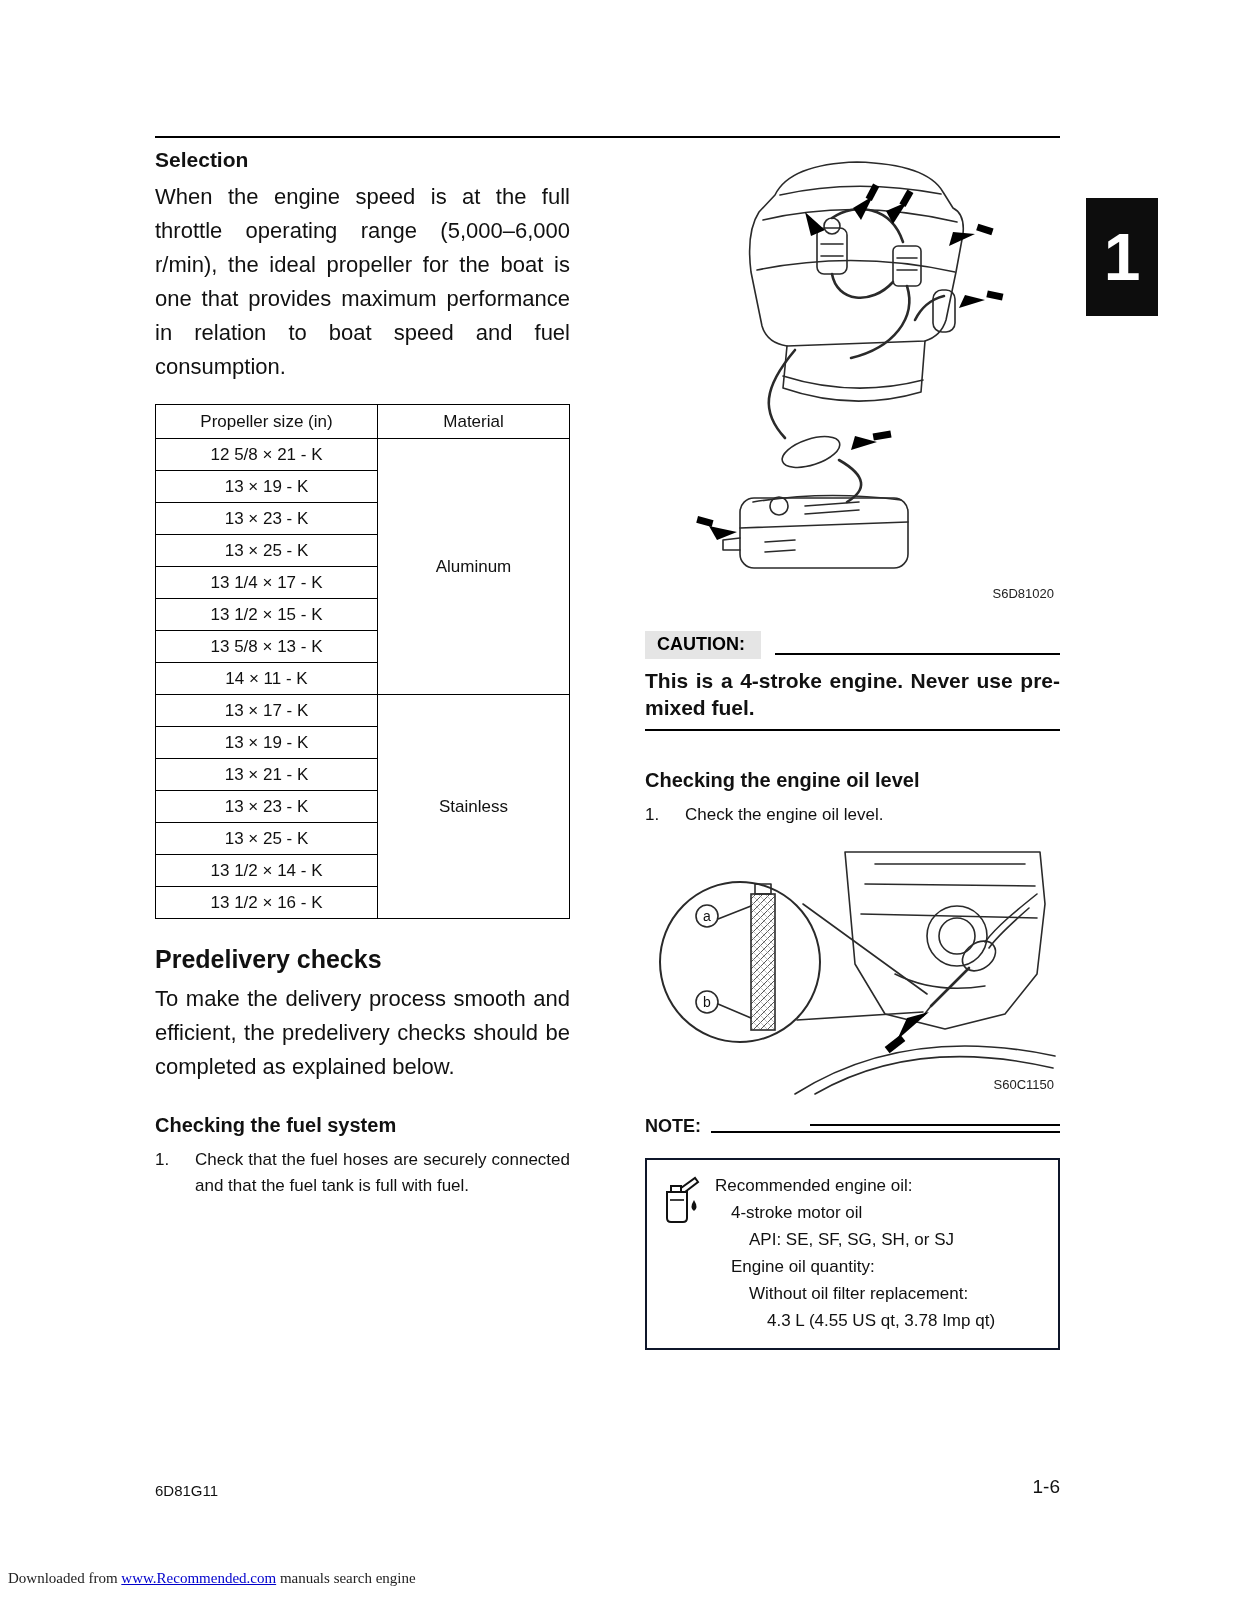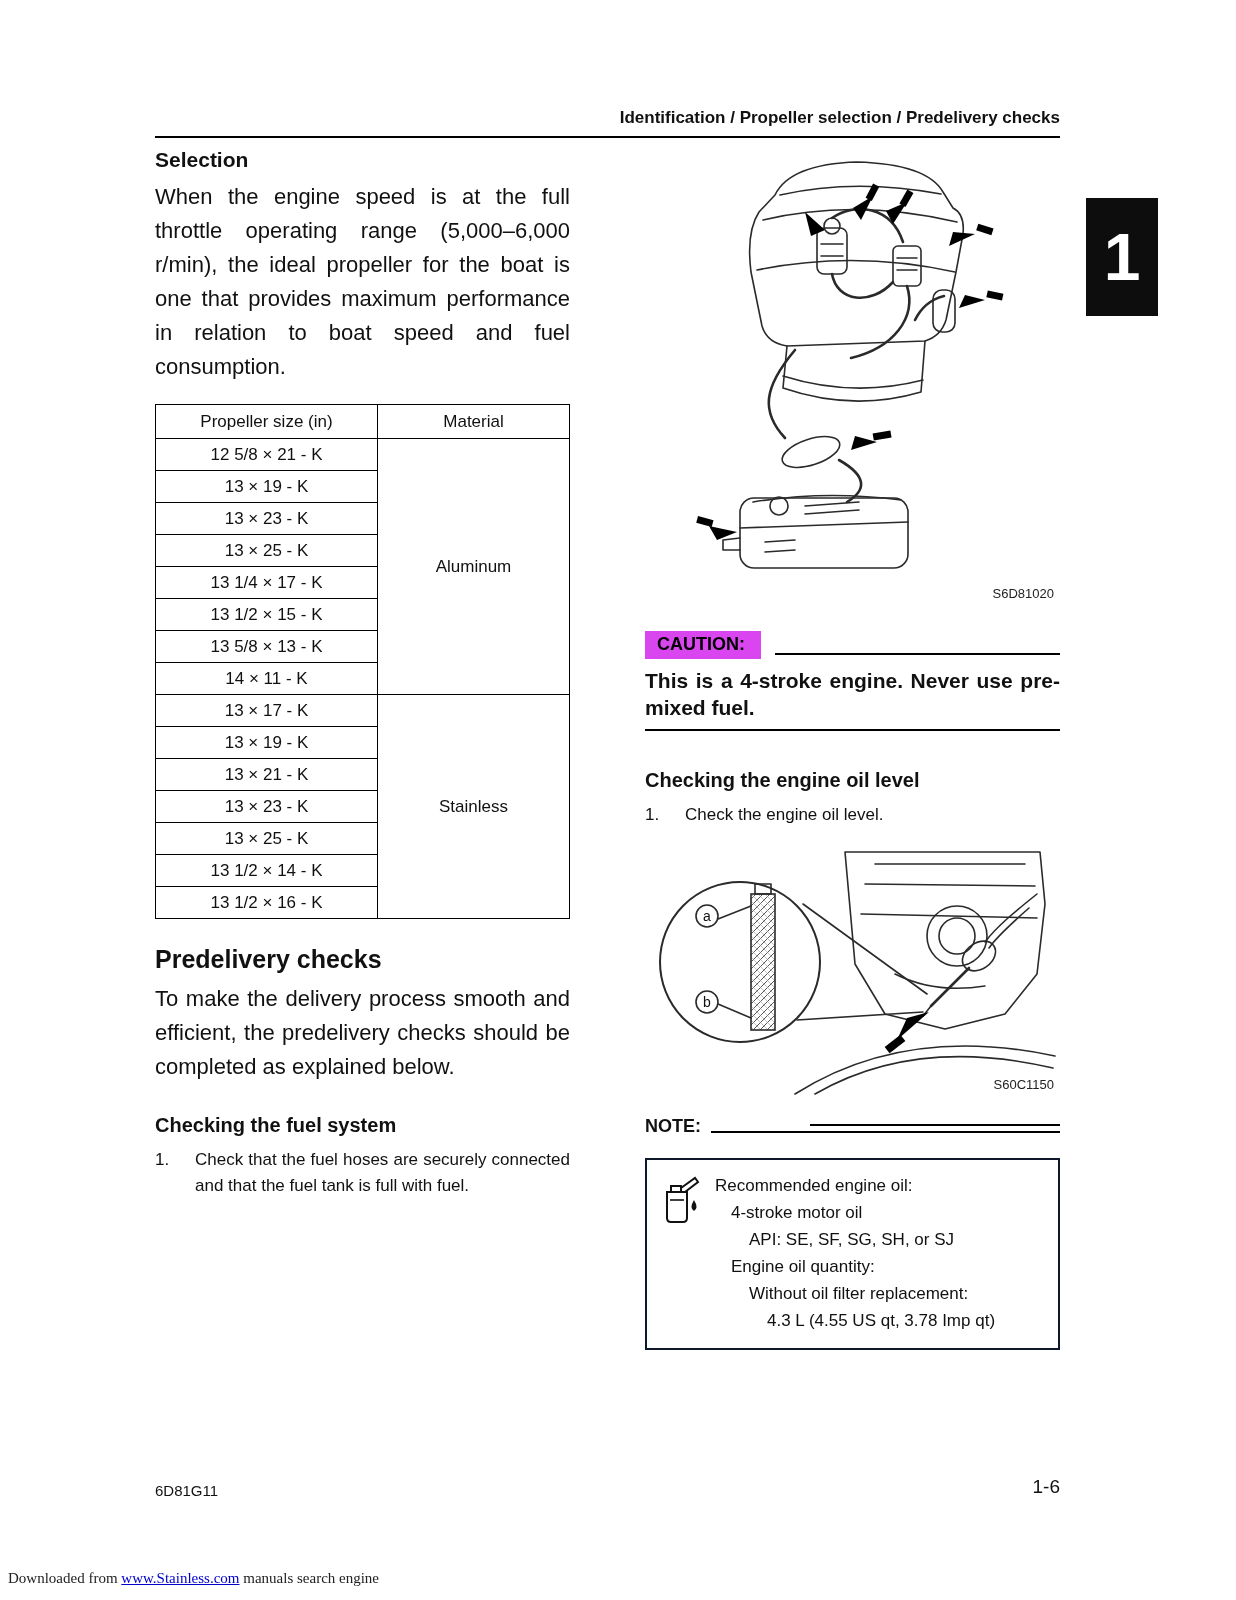--- a/index.html
+++ b/index.html
@@ -49,21 +49,21 @@
   .illus{position:relative;width:415px;}
   .illus svg{display:block;}
   .illus .code{
     position:absolute;right:6px;bottom:4px;font-size:13px;color:#222;
   }
 
   
   .caution{margin-top:26px;}
   .caution-head{display:flex;align-items:flex-end;}
   .caution-label{
-    background:#d946ef;color:#000;font-weight:bold;font-size:18px;
+    background:#e5e5e5;color:#000;font-weight:bold;font-size:18px;
     padding:3px 16px 4px 12px;
   }
   .caution-line{flex:1;height:2px;background:#000;margin-bottom:4px;margin-left:14px;}
   .caution-text{font-size:21px;font-weight:bold;line-height:27px;margin:8px 0 0 0;text-align:justify;}
   .caution-endrule{height:2px;background:#000;margin-top:8px;}
 
   
   .note{margin-top:20px;}
   .note-head{display:flex;align-items:flex-end;}
   .note-label{font-weight:bold;font-size:18px;}
@@ -93,21 +93,20 @@
 
   .lineart{stroke:#2a2a2a;fill:none;stroke-width:1.6;stroke-linecap:round;stroke-linejoin:round;}
   .lineart-thick{stroke:#2a2a2a;fill:none;stroke-width:2.6;stroke-linecap:round;}
   .arrowfill{fill:#000;stroke:none;}
 </style>
 </head>
 <body>
 
 <div class="page">
 
-  <div class="header-title">Identification / Propeller selection / Predelivery checks</div>
   <div class="header-rule"></div>
 
   <div class="chapter-tab">1</div>
 
   <div class="col-left">
 
     <h2 class="sec">Selection</h2>
     <p class="body">When the engine speed is at the full throttle operating range (5,000–6,000 r/min), the ideal propeller for the boat is one that provides maximum performance in relation to boat speed and fuel consumption.</p>
 
     <table class="prop">
@@ -322,16 +321,16 @@
         <div class="ind-2">Without oil filter replacement:</div>
         <div class="ind-3">4.3 L (4.55 US qt, 3.78 Imp qt)</div>
       </div>
     </div>
   </div>
 
   <div class="footer-left">6D81G11</div>
   <div class="footer-right">1-6</div>
 
   <div class="watermark">
-    <span>Downloaded from </span><a href="#">www.Stainless.com</a><span> manuals search engine</span>
+    <span>Downloaded from </span><a href="#">www.Recommended.com</a><span> manuals search engine</span>
   </div>
 
 </div>
 
 </body></html>

